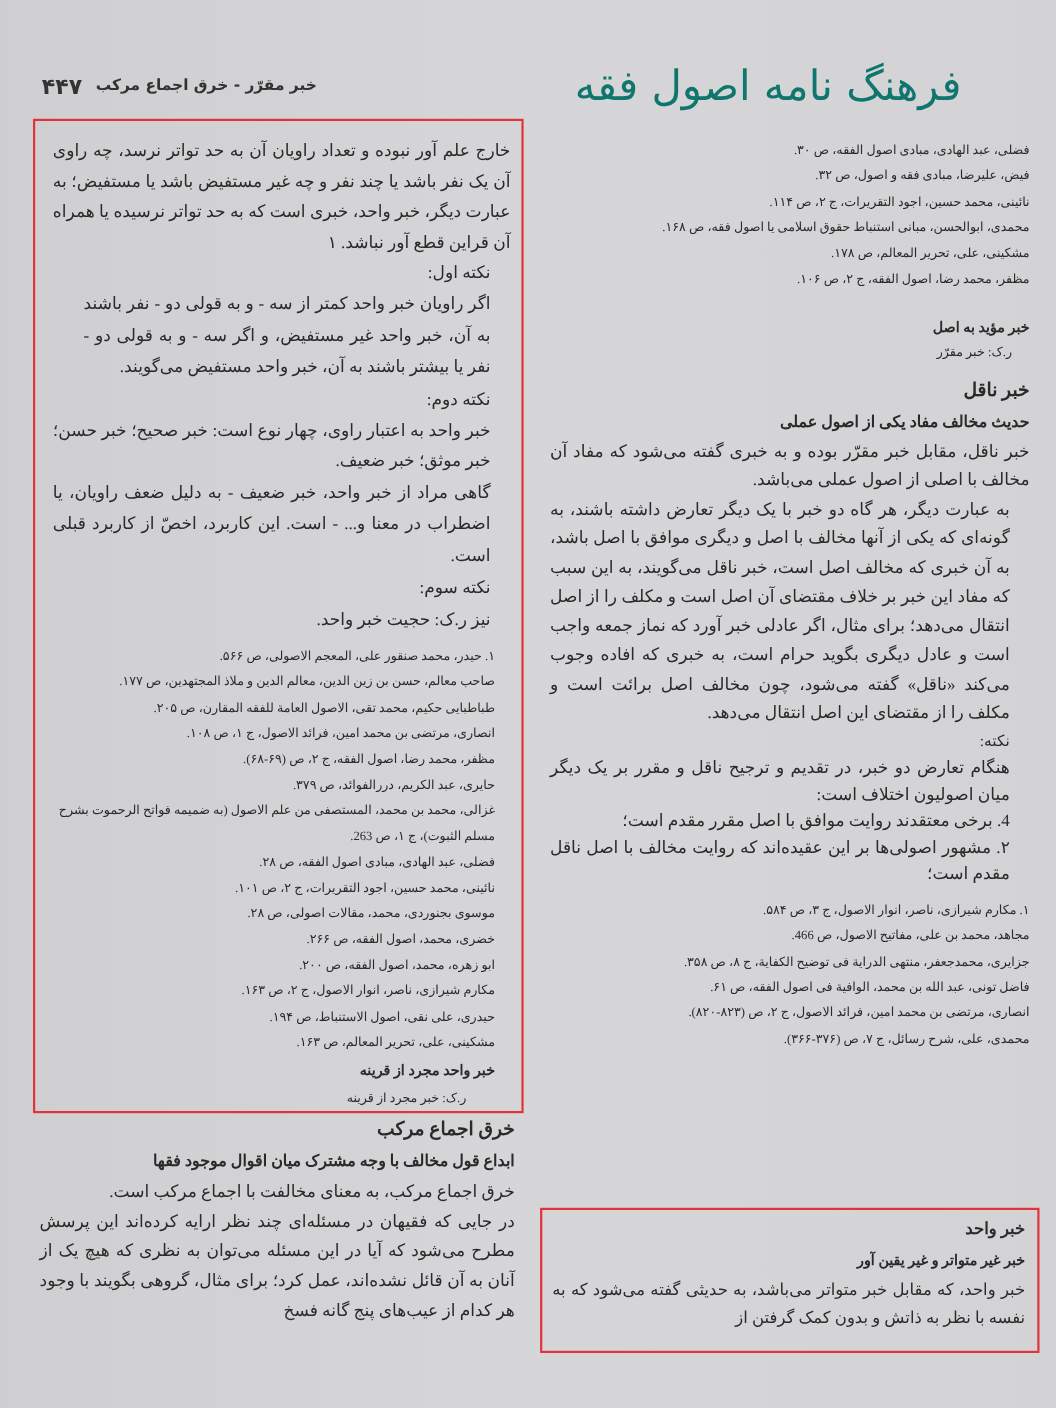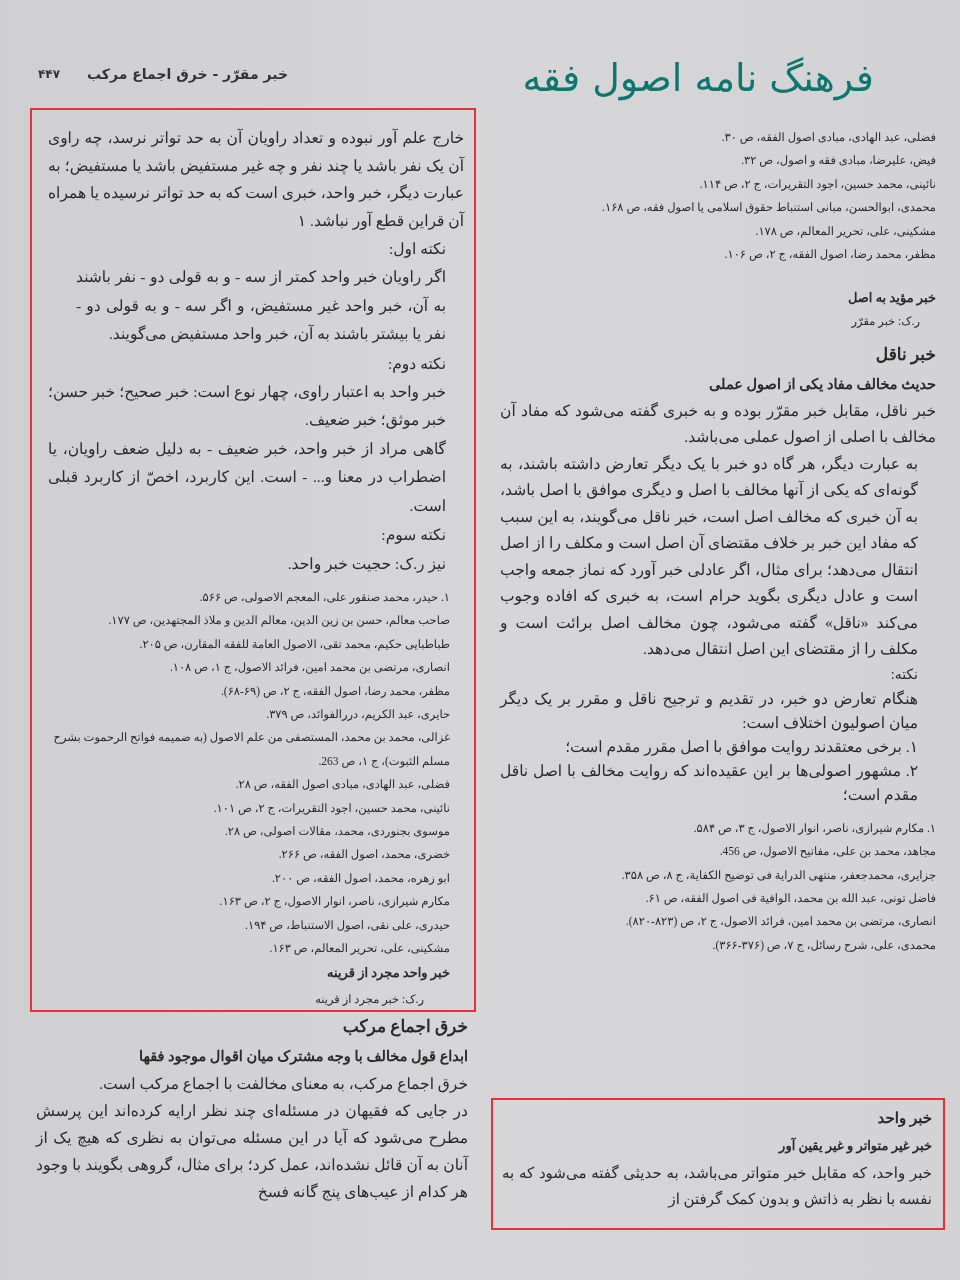--- a/index.html
+++ b/index.html
@@ -10,21 +10,21 @@
     color:#2a2a2a;
     position:relative;
   }
   .page { position:absolute; inset:0; background:linear-gradient(90deg,#cfcfd1 0%,#d6d6d8 50%,#d3d3d5 100%); }
   .rtl { direction:rtl; text-align:right; }
   .header-left {
     position:absolute; left:38px; top:66px; width:250px;
     font-size:14px; font-weight:bold; color:#333;
     display:flex; justify-content:space-between; align-items:center;
   }
-  .header-left .pg { font-size:12px; letter-spacing:1px; }
+  .header-left .pg { font-size:20px; letter-spacing:1px; }
   .book-title {
     position:absolute; right:86px; top:56px;
     font-size:38px; color:#0f766e; font-weight:normal;
   }
   .red-box { position:absolute; border:2px solid #e0333b; box-sizing:border-box; }
   .col { position:absolute;font-family:Liberation Serif, serif; }
   .body-text { font-size:15.5px; line-height:29px; text-align:justify; text-align-last:right; }
   .ref { font-size:11.5px; line-height:23.4px; }
   .head-major { font-size:17px; font-weight:bold; line-height:30px; }
   .head-minor { font-size:13px; font-weight:bold; line-height:24px; }
@@ -93,25 +93,25 @@
   </div>
   <p class="head-minor" style="margin-top:20px;">خبر مؤید به اصل</p>
   <p class="ref" style="padding-right:16px;">ر.ک: خبر مقرّر</p>
 
   <p class="head-major" style="margin-top:6px;">خبر ناقل</p>
   <p class="head-sub">حدیث مخالف مفاد یکی از اصول عملی</p>
   <p class="body-text" style="line-height:26.5px;">خبر ناقل، مقابل خبر مقرّر بوده و به خبری گفته می‌شود که مفاد آن مخالف با اصلی از اصول عملی می‌باشد.</p>
   <p class="body-text indent" style="line-height:26.5px; text-indent:0;">به عبارت دیگر، هر گاه دو خبر با یک دیگر تعارض داشته باشند، به گونه‌ای که یکی از آنها مخالف با اصل و دیگری موافق با اصل باشد، به آن خبری که مخالف اصل است، خبر ناقل می‌گویند، به این سبب که مفاد این خبر بر خلاف مقتضای آن اصل است و مکلف را از اصل انتقال می‌دهد؛ برای مثال، اگر عادلی خبر آورد که نماز جمعه واجب است و عادل دیگری بگوید حرام است، به خبری که افاده وجوب می‌کند «ناقل» گفته می‌شود، چون مخالف اصل برائت است و مکلف را از مقتضای این اصل انتقال می‌دهد.</p>
   <p class="body-text note-label" style="line-height:24px; font-size:14px;">نکته:</p>
   <p class="body-text indent" style="line-height:24px;">هنگام تعارض دو خبر، در تقدیم و ترجیح ناقل و مقرر بر یک دیگر میان اصولیون اختلاف است:</p>
-  <p class="body-text indent" style="line-height:24px;">۱. برخی معتقدند روایت موافق با اصل مقرر مقدم است؛</p>
+  <p class="body-text indent" style="line-height:24px;">4. برخی معتقدند روایت موافق با اصل مقرر مقدم است؛</p>
   <p class="body-text indent" style="line-height:24px;">۲. مشهور اصولی‌ها بر این عقیده‌اند که روایت مخالف با اصل ناقل مقدم است؛</p>
   <div style="margin-top:10px;">
     <p class="ref">۱. مکارم شیرازی، ناصر، انوار الاصول، ج ۳، ص ۵۸۴.</p>
-    <p class="ref">مجاهد، محمد بن علی، مفاتیح الاصول، ص 456.</p>
+    <p class="ref">مجاهد، محمد بن علی، مفاتیح الاصول، ص 466.</p>
     <p class="ref">جزایری، محمدجعفر، منتهی الدرایة فی توضیح الکفایة، ج ۸، ص ۳۵۸.</p>
     <p class="ref">فاضل تونی، عبد الله بن محمد، الوافیة فی اصول الفقه، ص ۶۱.</p>
     <p class="ref">انصاری، مرتضی بن محمد امین، فرائد الاصول، ج ۲، ص (۸۲۳-۸۲۰).</p>
     <p class="ref">محمدی، علی، شرح رسائل، ج ۷، ص (۳۷۶-۳۶۶).</p>
   </div>
 </div>
 
 <div class="red-box" style="left:491px; top:1098px; width:454px; height:132px;"></div>
 <div class="col rtl" style="left:502px; top:1104px; width:430px;">
   <p class="head-sub" style="font-size:15px;">خبر واحد</p>

